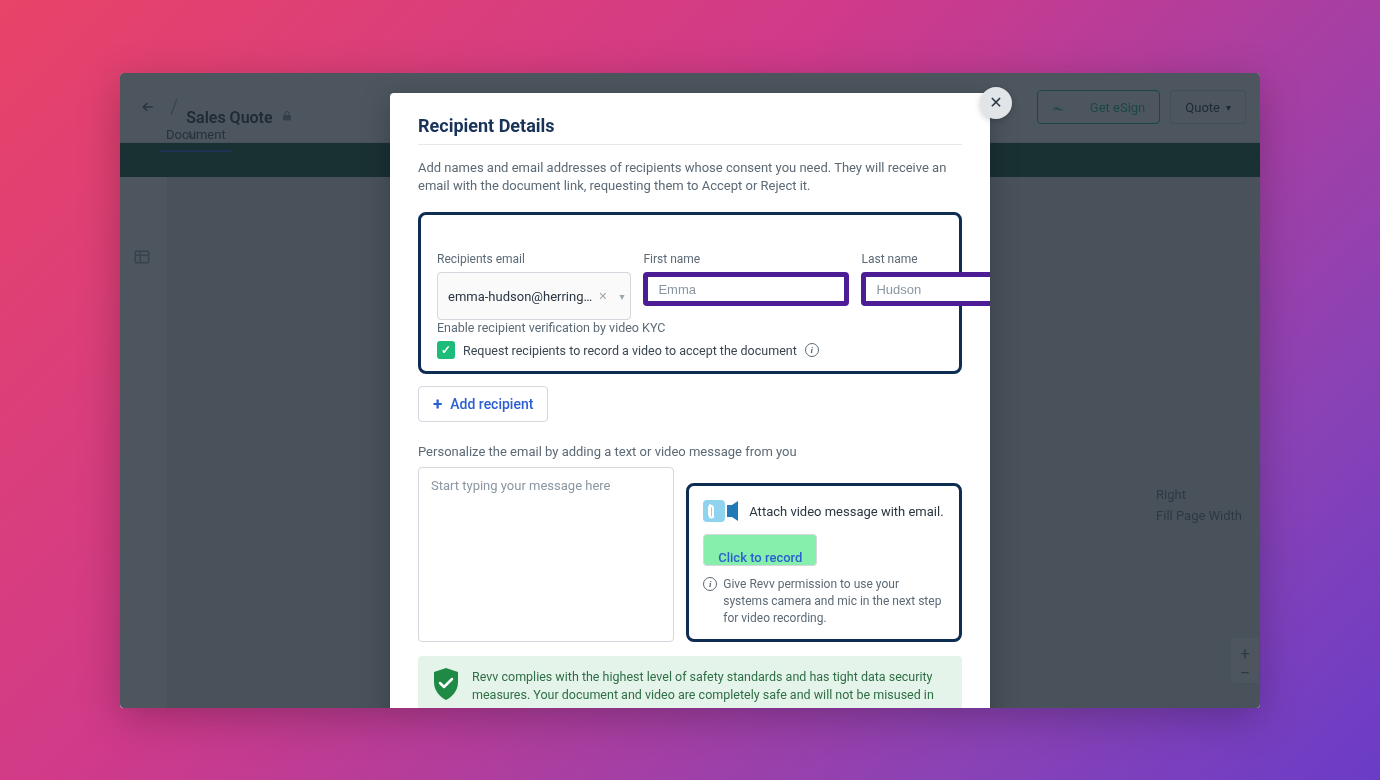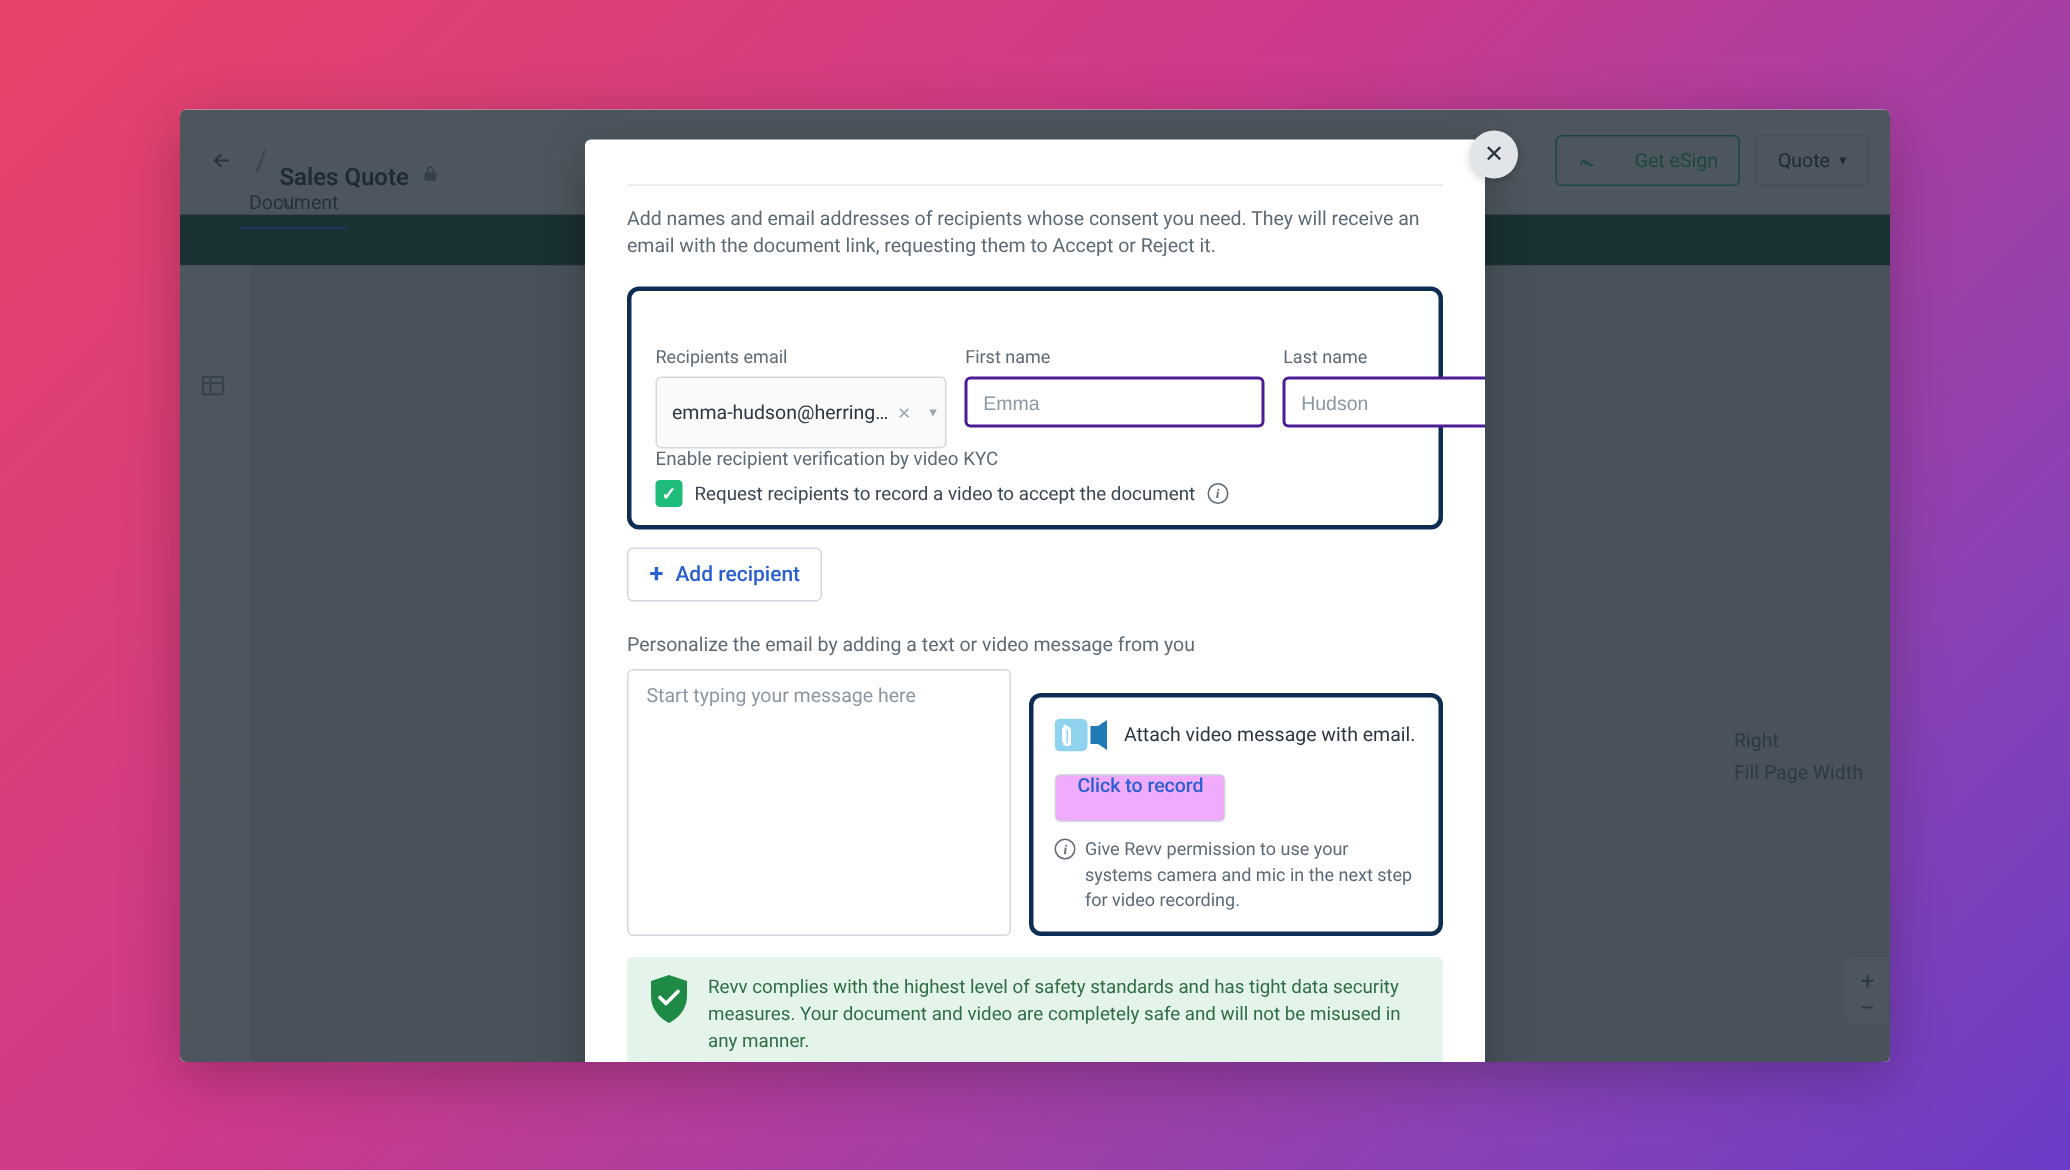--- a/index.html
+++ b/index.html
@@ -81,21 +81,21 @@
   .field.ln { flex: 1; }
   .label { font-size:12px; color:#5c6a76; margin-bottom:6px;margin-top:23px; }
   .email-pill {
     height:48px; border:1px solid #d2d8dd; border-radius:4px; display:flex; align-items:center;
     padding:0 6px 0 10px; background:#fafafa;
   }
   .email-pill .txt { font-size:13px; color:#2a3642; flex:1; white-space:nowrap; overflow:hidden; text-overflow:ellipsis; }
   .email-pill .x { color:#9aa6b0; font-size:11px; padding:0 6px; }
   .email-pill .chev { color:#9aa6b0; font-size:10px; padding-left:6px; }
   .input {
-    height:34px; border:2px solid #4c1d95; border-radius:4px; padding:0 10px;
+    height:34px; border:5px solid #4c1d95; border-radius:4px; padding:0 10px;
     font-size:13px; color:#2a3642;
   }
   .input::placeholder { color:#8a97a2; }
 
   .kyc { margin-top:0; font-size:12.5px; color:#5c6a76; }
   .kyc-row { display:flex; align-items:center; gap:8px; margin-top:6px; }
   .checkbox {
     width:18px; height:18px; background:#1ebc7b; border-radius:3px;
     display:flex; align-items:center; justify-content:center; color:#fff; font-size:12px;
     font-weight:700;
@@ -125,22 +125,22 @@
   }
   .highlight-box.video {
     flex:1.05; padding:14px 14px 12px;
   }
   .video-head { display:flex; align-items:center; gap:10px; margin-bottom:12px; }
   .clip-ic {
     width:36px; height:22px; display:flex; align-items:center;
   }
   .video-head .vt { font-size:13px; color:#2a3642; }
   .record-btn {
-    height:32px; padding:0 14px; border:1px solid #d2d8dd; border-radius:4px; background:#f0abfc;
-    color:#2a5fd1; font-size:13px; display:inline-flex; align-items:flex-start; font-weight:500;
+    height:32px; padding:0 14px; border:1px solid #d2d8dd; border-radius:4px; background:#86efac;
+    color:#2a5fd1; font-size:13px; display:inline-flex; align-items:flex-end; font-weight:500;
   }
   .perm { font-size:12px; color:#5c6a76; line-height:1.4; margin-top:10px; display:flex; gap:6px; }
 
   .safety {
     margin-top:14px; background:#e5f4ea; border-radius:4px; padding:12px 14px;
     display:flex; gap:12px; align-items:flex-start;
   }
   .shield {
     width:28px; height:32px; flex-shrink:0;
   }
@@ -214,20 +214,21 @@
     </div>
   </div>
 
   <div class="overlay">
     <div class="modal-wrap">
       <div class="close-btn">
         <span>✕</span>
       </div>
       <div class="modal">
         <div class="m-body">
+          <div class="m-title">Recipient Details</div>
           <div class="m-hr"></div>
           <div class="m-desc">Add names and email addresses of recipients whose consent you need. They will receive an email with the document link, requesting them to Accept or Reject it.</div>
 
           <div class="highlight-box">
             <div class="form-row">
               <div class="field email">
                 <span class="label">Recipients email</span>
                 <div class="email-pill">
                   <span class="txt">emma-hudson@herring…</span>
                   <span class="x">✕</span>

